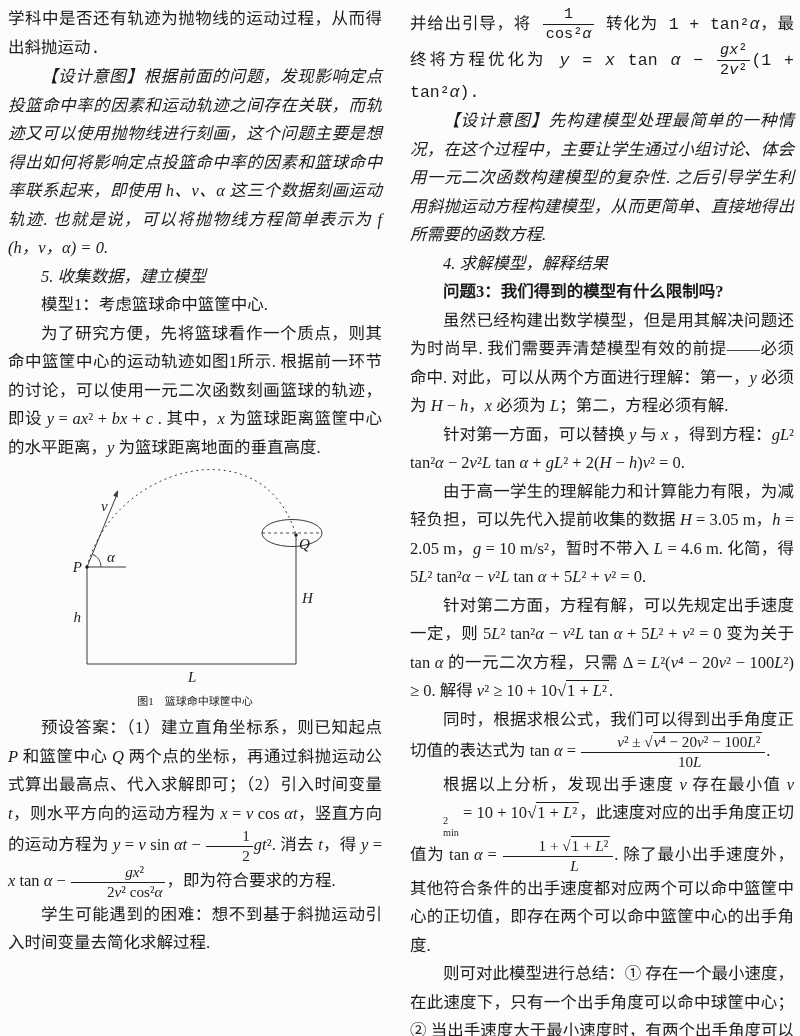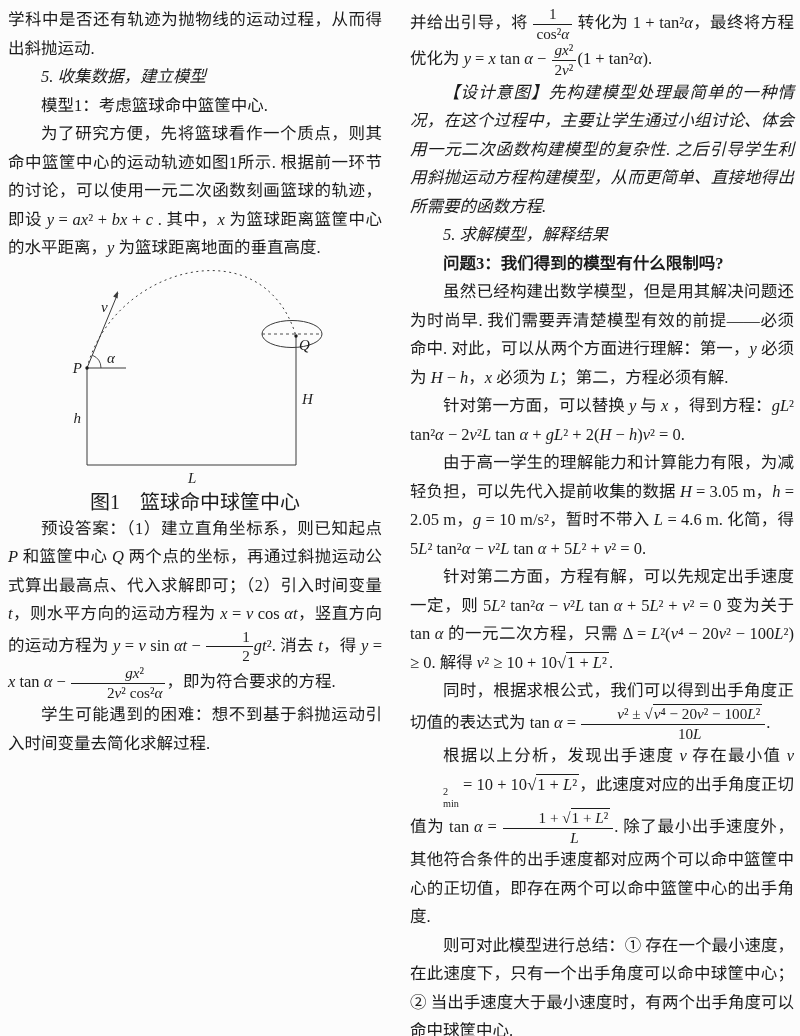--- a/index.html
+++ b/index.html
@@ -9,47 +9,48 @@
     font-family:"Liberation Serif","DejaVu Serif",serif;
   }
   .col{
     position:absolute;top:6px;
     font-size:16.5px;line-height:28.5px;
     text-align:justify;
   }
   #col-left{left:8px;width:374px;}
   #col-right{left:410px;width:384px;}
   p.para{margin:0;text-indent:2em;}
-  p.para.noindent{text-indent:0;}
+  p.para.noindent{text-indent:0;font-family:Liberation Mono, monospace;}
   .kai{font-style:italic;}
   .boldall{font-weight:bold;}
   b{font-weight:normal;}
   i{font-style:italic;}
   
   .frac{display:inline-block;vertical-align:middle;text-align:center;
         line-height:1.1;font-size:0.92em;padding:0 1px;}
   .frac .num{display:block;border-bottom:1px solid currentColor;padding:0 3px 1px;}
   .frac .den{display:block;padding:1px 3px 0;}
   .sqrt{white-space:nowrap;}
   .sqrt .rad{border-top:1px solid currentColor;padding:0 2px 0 1px;}
   .supsub{display:inline-flex;flex-direction:column;vertical-align:-0.55em;
           font-size:0.62em;line-height:1.15;text-align:left;}
   
   #figure-block{display:block;margin:4px 0 0;width:100%;text-indent:0;}
   #figure-block svg{display:block;}
   .fig-caption{display:block;text-align:center;text-indent:0;
-               font-size:20px;line-height:26px;margin-top:0;}
+               font-size:11px;line-height:26px;margin-top:0;}
   svg text{font-family:"Liberation Serif","DejaVu Serif",serif;
            font-style:italic;font-size:15px;fill:#1b1b1b;}
 </style>
 </head>
 <body>
 
 <div id="col-left" class="col">
     <p class="para  noindent">学科中是否还有轨迹为抛物线的运动过程，从而得出斜抛运动.</p>
+    <p class="para kai">【设计意图】根据前面的问题，发现影响定点投篮命中率的因素和运动轨迹之间存在关联，而轨迹又可以使用抛物线进行刻画，这个问题主要是想得出如何将影响定点投篮命中率的因素和篮球命中率联系起来，即使用 <i>h</i>、<i>v</i>、<i>α</i> 这三个数据刻画运动轨迹. 也就是说，可以将抛物线方程简单表示为 <i>f</i> (<i>h</i>，<i>v</i>，<i>α</i>) = 0.</p>
     <p class="para kai">5. 收集数据，建立模型</p>
     <p class="para "><b>模型1：</b>考虑篮球命中篮筐中心.</p>
     <p class="para ">为了研究方便，先将篮球看作一个质点，则其命中篮筐中心的运动轨迹如图1所示. 根据前一环节的讨论，可以使用一元二次函数刻画篮球的轨迹，即设 <i>y</i> = <i>ax</i>² + <i>bx</i> + <i>c</i> . 其中，<i>x</i> 为篮球距离篮筐中心的水平距离，<i>y</i> 为篮球距离地面的垂直高度.</p>
     <figure id="figure-block" style="display: block;">
   <svg viewBox="0 0 374 222" width="374" height="222">
 
     <path d="M79,198 H288" stroke="#3a3a3a" stroke-width="1.2" fill="none"></path>
 
     <path d="M79,101 V198" stroke="#3a3a3a" stroke-width="1" fill="none"></path>
 
@@ -78,21 +79,21 @@
     <text x="180" y="216">L</text>
   </svg>
   <figcaption class="fig-caption">图1　篮球命中球筐中心</figcaption>
 </figure>
     <p class="para ">预设答案：（1）建立直角坐标系，则已知起点 <i>P</i> 和篮筐中心 <i>Q</i> 两个点的坐标，再通过斜抛运动公式算出最高点、代入求解即可；（2）引入时间变量 <i>t</i>，则水平方向的运动方程为 <i>x</i> = <i>v</i> cos <i>αt</i>，竖直方向的运动方程为 <i>y</i> = <i>v</i> sin <i>αt</i> − <span class="frac"><span class="num">1</span><span class="den">2</span></span><i>gt</i>². 消去 <i>t</i>，得 <i>y</i> = <i>x</i> tan <i>α</i> − <span class="frac"><span class="num"><i>gx</i>²</span><span class="den">2<i>v</i>² cos²<i>α</i></span></span>，即为符合要求的方程.</p>
     <p class="para ">学生可能遇到的困难：想不到基于斜抛运动引入时间变量去简化求解过程.</p>
   </div>
 <div id="col-right" class="col">
     <p class="para  noindent">并给出引导，将 <span class="frac"><span class="num">1</span><span class="den">cos²<i>α</i></span></span> 转化为 1 + tan²<i>α</i>，最终将方程优化为 <i>y</i> = <i>x</i> tan <i>α</i> − <span class="frac"><span class="num"><i>gx</i>²</span><span class="den">2<i>v</i>²</span></span>(1 + tan²<i>α</i>).</p>
     <p class="para kai">【设计意图】先构建模型处理最简单的一种情况，在这个过程中，主要让学生通过小组讨论、体会用一元二次函数构建模型的复杂性. 之后引导学生利用斜抛运动方程构建模型，从而更简单、直接地得出所需要的函数方程.</p>
-    <p class="para kai">5. 求解模型，解释结果</p>
+    <p class="para kai">4. 求解模型，解释结果</p>
     <p class="para boldall">问题3：我们得到的模型有什么限制吗?</p>
     <p class="para ">虽然已经构建出数学模型，但是用其解决问题还为时尚早. 我们需要弄清楚模型有效的前提——必须命中. 对此，可以从两个方面进行理解：第一，<i>y</i> 必须为 <i>H</i> − <i>h</i>，<i>x</i> 必须为 <i>L</i>；第二，方程必须有解.</p>
     <p class="para ">针对第一方面，可以替换 <i>y</i> 与 <i>x</i> ，得到方程：<i>gL</i>² tan²<i>α</i> − 2<i>v</i>²<i>L</i> tan <i>α</i> + <i>gL</i>² + 2(<i>H</i> − <i>h</i>)<i>v</i>² = 0.</p>
     <p class="para ">由于高一学生的理解能力和计算能力有限，为减轻负担，可以先代入提前收集的数据 <i>H</i> = 3.05 m，<i>h</i> = 2.05 m，<i>g</i> = 10 m/s²，暂时不带入 <i>L</i> = 4.6 m. 化简，得 5<i>L</i>² tan²<i>α</i> − <i>v</i>²<i>L</i> tan <i>α</i> + 5<i>L</i>² + <i>v</i>² = 0.</p>
     <p class="para ">针对第二方面，方程有解，可以先规定出手速度一定，则 5<i>L</i>² tan²<i>α</i> − <i>v</i>²<i>L</i> tan <i>α</i> + 5<i>L</i>² + <i>v</i>² = 0 变为关于 tan <i>α</i> 的一元二次方程，只需 Δ = <i>L</i>²(<i>v</i>⁴ − 20<i>v</i>² − 100<i>L</i>²) ≥ 0. 解得 <i>v</i>² ≥ 10 + 10<span class="sqrt">√<span class="rad">1 + <i>L</i>²</span></span>.</p>
     <p class="para ">同时，根据求根公式，我们可以得到出手角度正切值的表达式为 tan <i>α</i> = <span class="frac"><span class="num"><i>v</i>² ± <span class="sqrt">√<span class="rad"><i>v</i>⁴ − 20<i>v</i>² − 100<i>L</i>²</span></span></span><span class="den">10<i>L</i></span></span>.</p>
     <p class="para ">根据以上分析，发现出手速度 <i>v</i> 存在最小值 <i>v</i><span class="supsub">
         <span>2</span>
         <span>min</span>
       </span> = 10 + 10<span class="sqrt">√<span class="rad">1 + <i>L</i>²</span></span>，此速度对应的出手角度正切值为 tan <i>α</i> = <span class="frac"><span class="num">1 + <span class="sqrt">√<span class="rad">1 + <i>L</i>²</span></span></span><span class="den"><i>L</i></span></span>. 除了最小出手速度外，其他符合条件的出手速度都对应两个可以命中篮筐中心的正切值，即存在两个可以命中篮筐中心的出手角度.</p>

